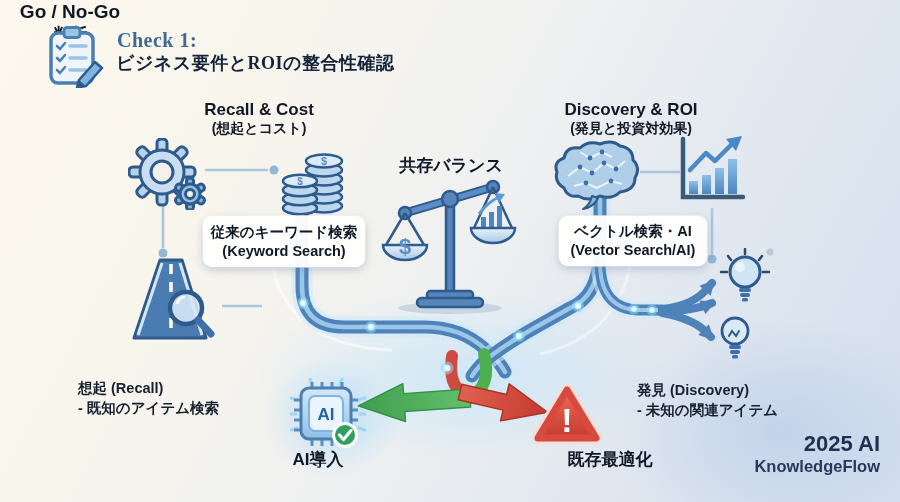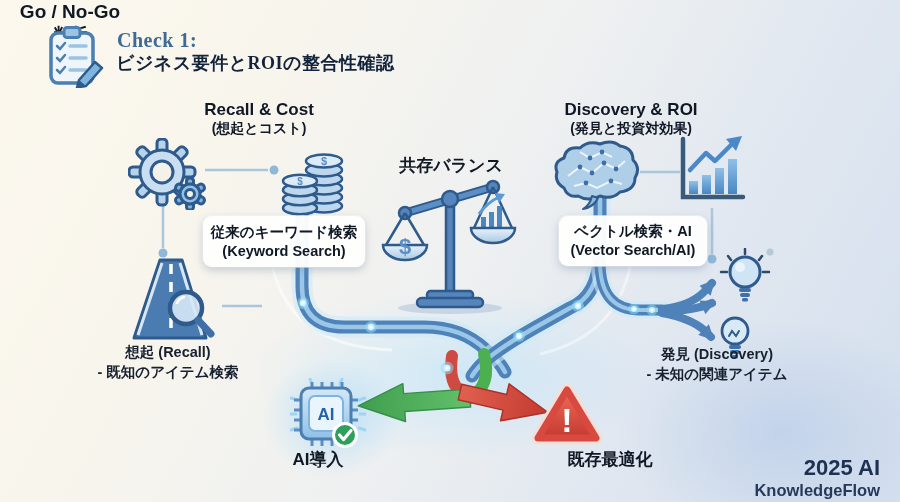--- a/index.html
+++ b/index.html
@@ -21,26 +21,26 @@
   .col-head{position:absolute;text-align:center;color:#101826;line-height:1.2;}
   .col-head .h1{font-size:17px;font-weight:700;}
   .col-head .h2{font-size:14px;font-weight:600;}
   .balance-label{left:376px;top:154px;width:150px;text-align:center;font-size:17px;font-weight:700;color:#101826;}
   .pill{position:absolute;background:rgba(254,254,253,.96);border-radius:9px;
     box-shadow:0 3px 8px rgba(110,130,160,.38),0 0 0 1px rgba(255,255,255,.65);
     display:flex;flex-direction:column;align-items:center;justify-content:center;
     line-height:1.3;color:#101826;text-align:center;}
   .pill .p1{font-size:14.5px;font-weight:700;}
   .pill .p2{font-size:14.5px;font-weight:600;text-align:center;}
-  .caption{position:absolute;text-align:center;font-size:14.5px;font-weight:600;color:#17202e;line-height:1.35;}
+  .caption{position:absolute;font-size:14.5px;font-weight:600;color:#17202e;line-height:1.35;margin-top:36px;}
   .decision{left:378px;top:426px;width:140px;text-align:center;color:#101826;line-height:1.25;}
   .decision .d1{font-size:19px;font-weight:700;}
   .decision .d2{font-size:17px;font-weight:700;}
   .outcome{position:absolute;text-align:center;font-size:17px;font-weight:700;color:#101826;}
-  .footer{position:absolute;right:20px;top:431px;text-align:right;color:#1f3150;line-height:1.2;margin-top:24px;}
+  .footer{position:absolute;right:20px;top:431px;text-align:right;color:#1f3150;line-height:1.2;}
   .footer .f1{font-size:22px;font-weight:700;}
   .footer .f2{font-size:16.5px;font-weight:600;color:#27395a;}
 </style>
 </head>
 <body>
 
 <div class="canvas">
 
   <div class="glow glow-center"></div>
   <div class="glow glow-chip"></div>

